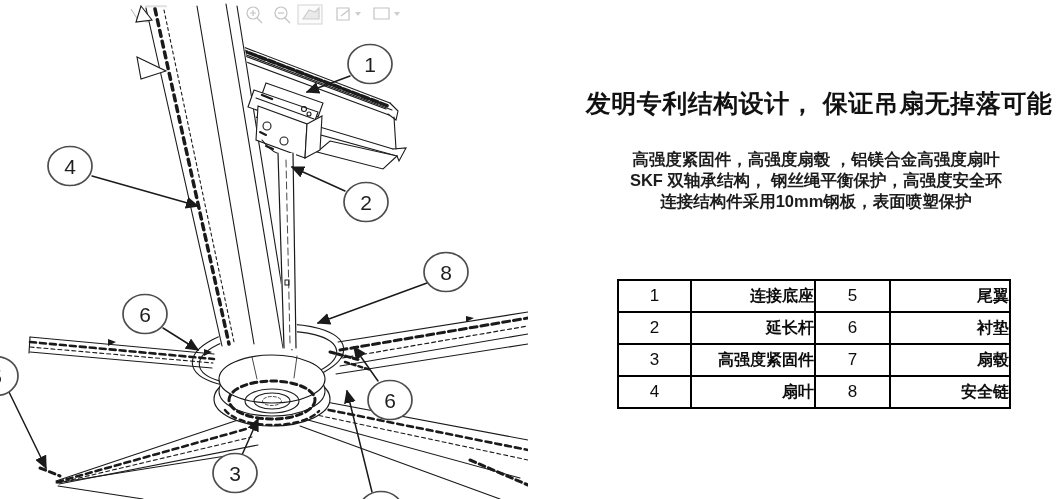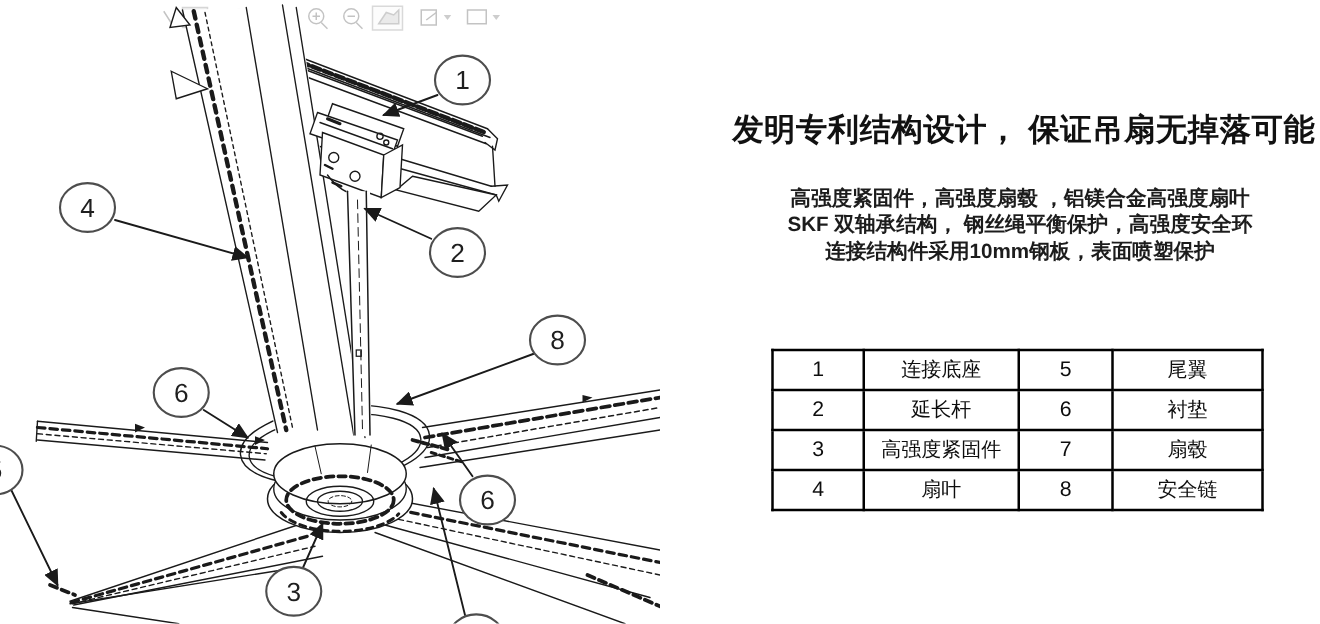--- a/index.html
+++ b/index.html
@@ -20,21 +20,21 @@
   }
   .parts-table{
     position:absolute;left:65px;top:279px;width:392px;
     border-collapse:collapse;table-layout:fixed;background:#fff;
   }
   .parts-table td{
     border:2px solid #000;height:30px;text-align:center;vertical-align:middle;
     padding:0;color:#0d0d0d;
   }
   .parts-table td.num{font-size:17px;font-weight:400;}
-  .parts-table td.name{font-size:16px;font-weight:400;}
+  .parts-table td.name{font-size:16px;font-weight:700;text-align:right;}
   svg text.co{font-size:21px;fill:#1f1f1f;font-weight:400;}
 </style>
 </head>
 <body>
 
 <div class="stage">
 
   <svg class="drawing" width="528" height="499" viewBox="0 0 528 499">
     <defs>
       <marker id="ah" markerWidth="9" markerHeight="8" refX="8" refY="4" orient="auto">

